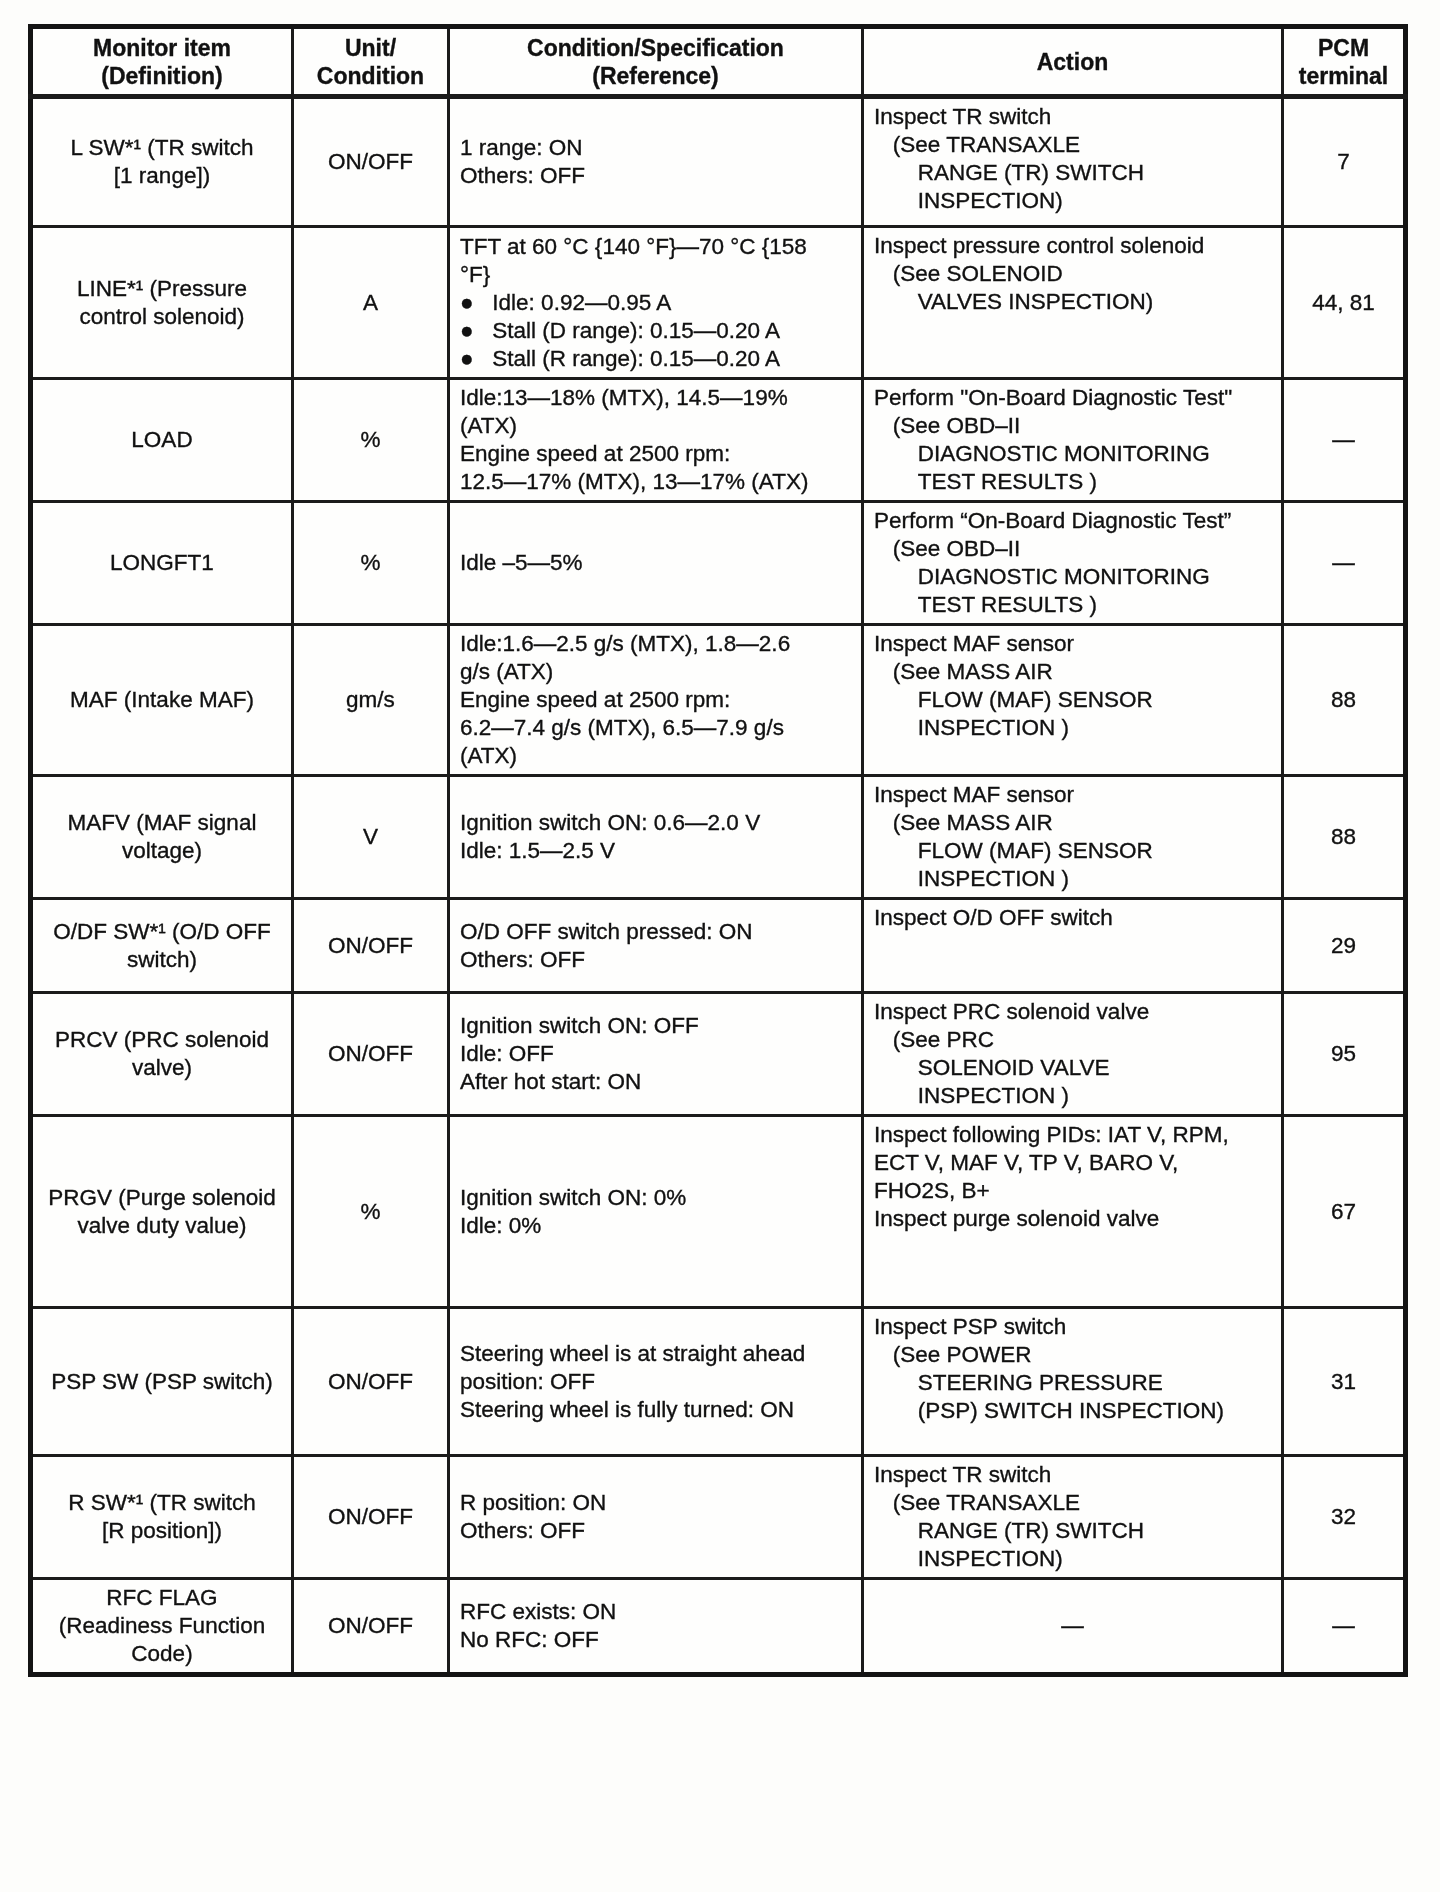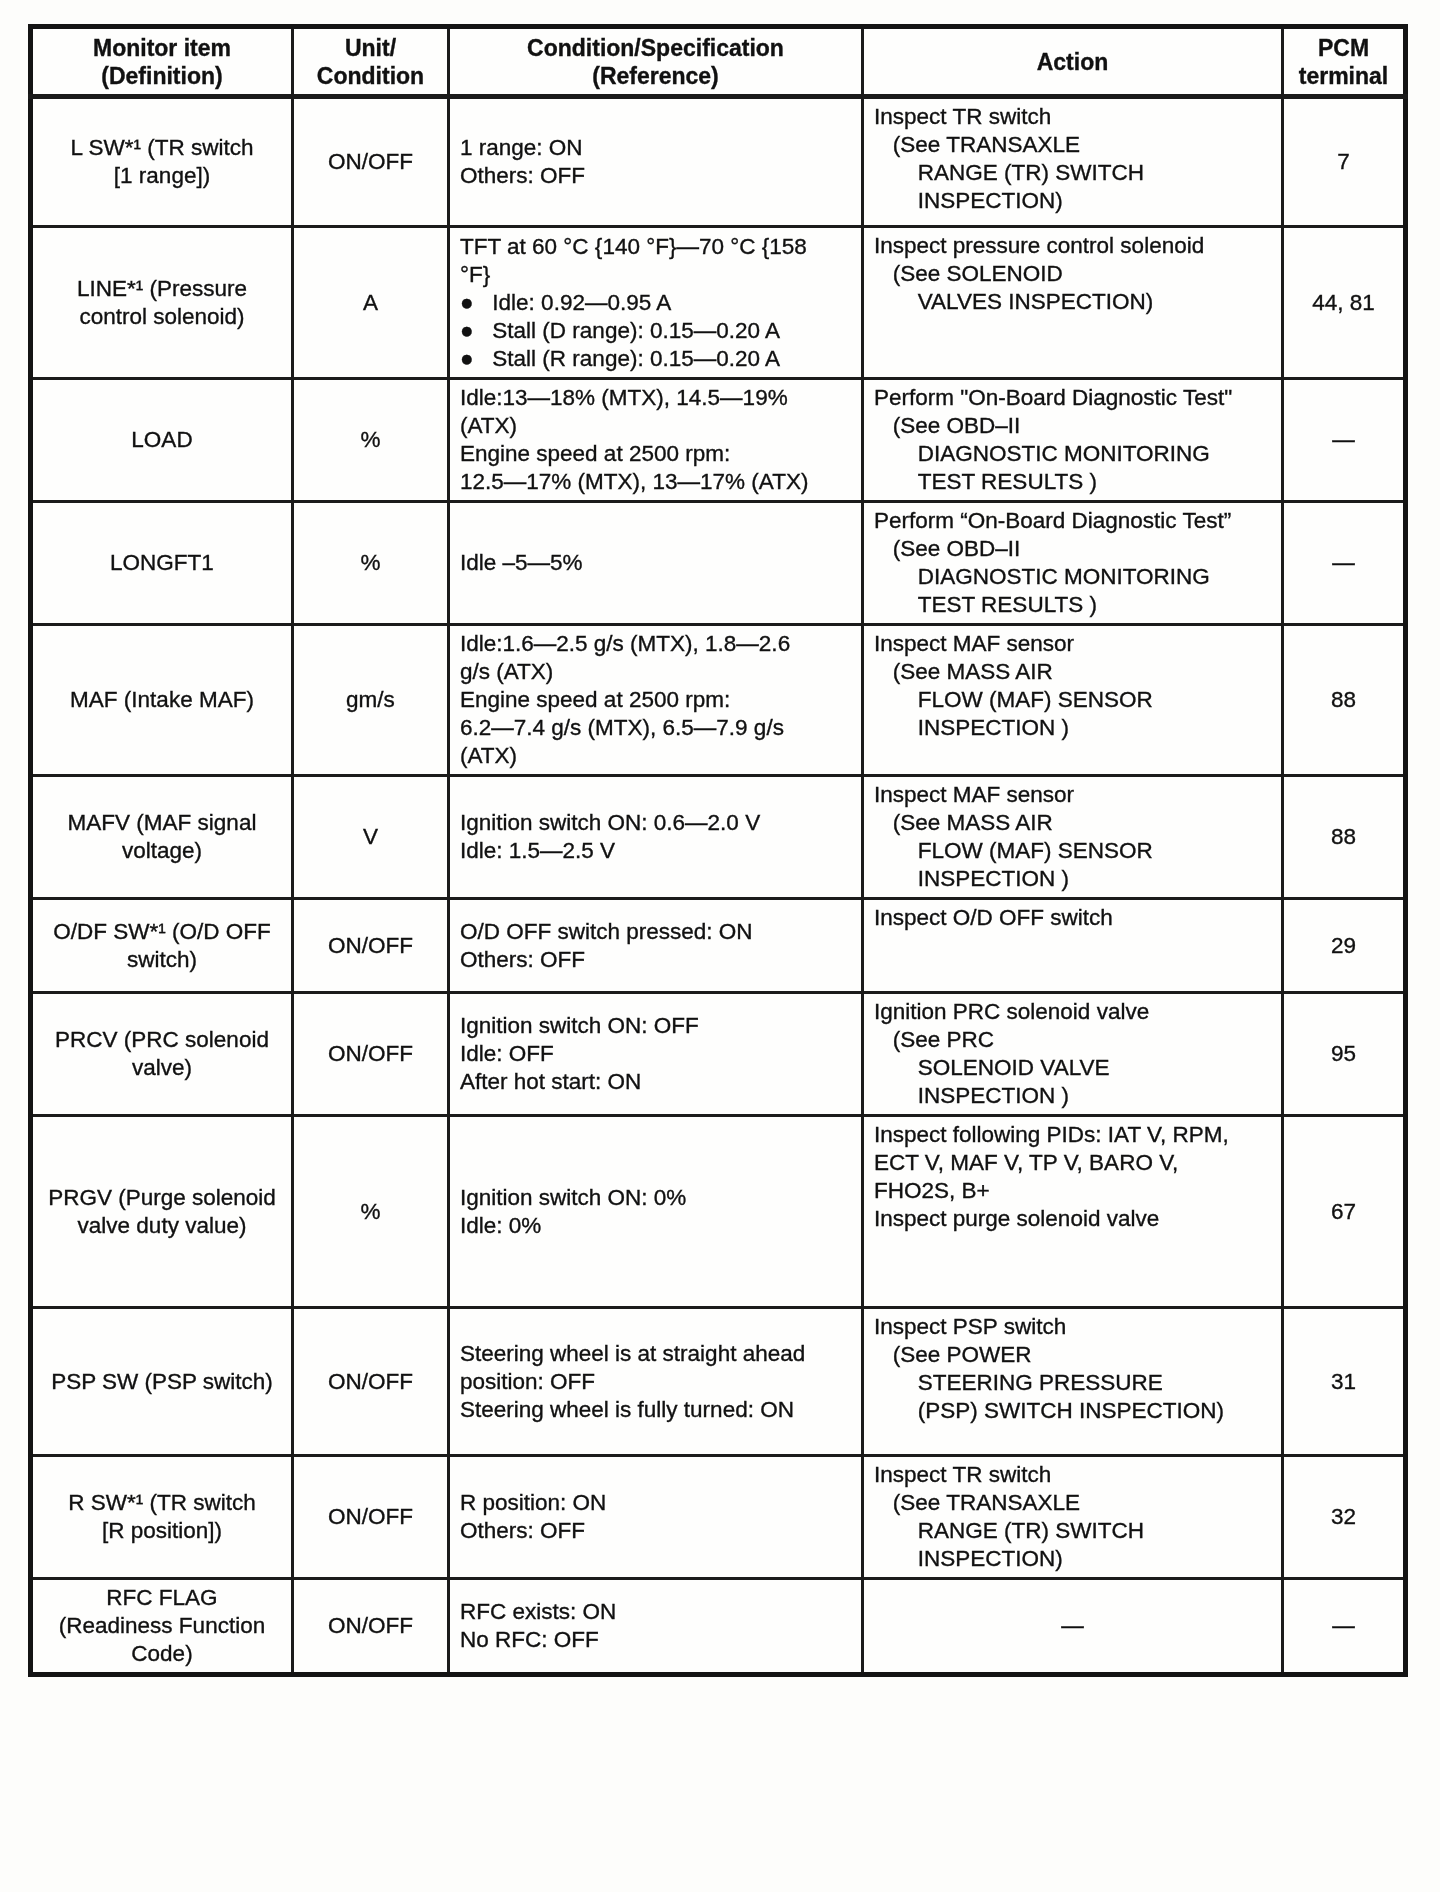--- a/index.html
+++ b/index.html
@@ -179,21 +179,21 @@
         <td class="c-action">Inspect O/D OFF switch</td>
         <td class="c-pcm">29</td>
       </tr>
       <tr style="height:118px">
         <td class="c-monitor">PRCV (PRC solenoid
 valve)</td>
         <td class="c-unit">ON/OFF</td>
         <td class="c-cond">Ignition switch ON: OFF
 Idle: OFF
 After hot start: ON</td>
-        <td class="c-action">Ignition PRC solenoid valve
+        <td class="c-action">Inspect PRC solenoid valve
    (See PRC
        SOLENOID VALVE
        INSPECTION )</td>
         <td class="c-pcm">95</td>
       </tr>
       <tr style="height:192px">
         <td class="c-monitor">PRGV (Purge solenoid
 valve duty value)</td>
         <td class="c-unit">%</td>
         <td class="c-cond">Ignition switch ON: 0%

